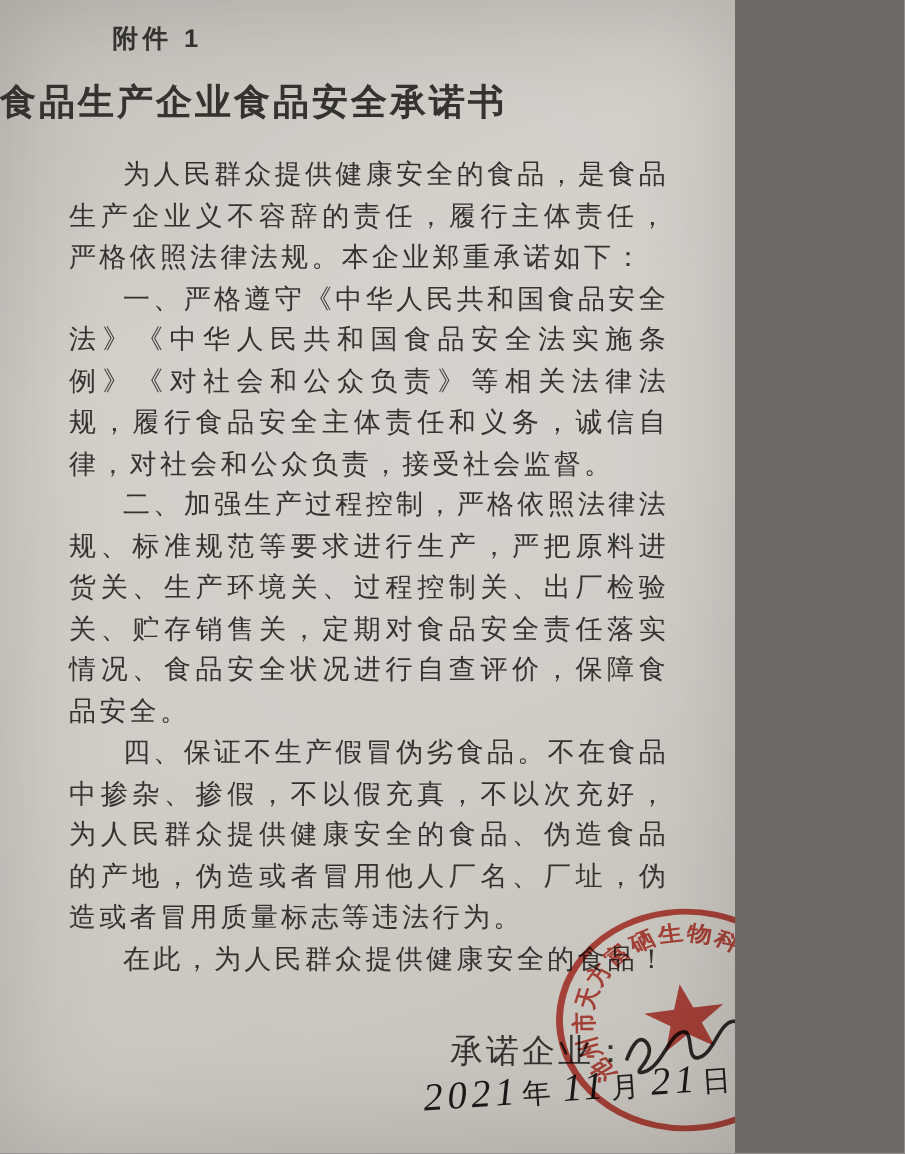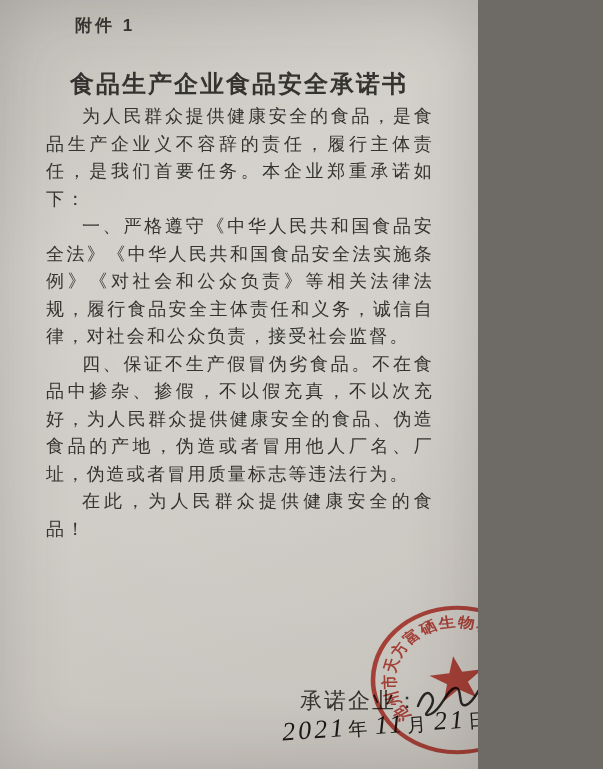--- a/index.html
+++ b/index.html
@@ -7,29 +7,29 @@
   .page{
     position:relative;
     width:478px;height:769px;
     overflow:hidden;
     background:
       radial-gradient(130% 100% at 62% 38%, rgba(255,255,255,.10), rgba(0,0,0,0) 60%),
       linear-gradient(155deg,#c2bfb9 0%,#d1cec8 28%,#cfccc6 55%,#c8c4be 85%,#c4c0ba 100%);
     box-shadow: inset 0 0 70px rgba(55,52,46,.20);
     font-family:"Liberation Serif","DejaVu Serif",serif;
     color:var(--ink,#34332f);
+    padding-left:12px;
   }
   .attachment{
     position:absolute;left:75px;top:14px;
     font-family:"Liberation Sans","DejaVu Sans",sans-serif;
     font-size:17px;font-weight:600;letter-spacing:3px;
   }
   .title{
-    position:absolute;left:0;right:0;top:52px;margin:16px;
-    text-align:center;
+    position:absolute;left:0;right:0;top:52px;margin:0;
     font-family:"Liberation Sans","DejaVu Sans",sans-serif;
     font-size:24px;font-weight:700;letter-spacing:2px;
   }
   .body{
     position:absolute;left:46px;right:44px;top:103px;
     font-size:18px;line-height:27.5px;
     letter-spacing:2.2px;
     text-align:justify;
   }
   .para{margin:0;text-indent:2em;}
@@ -67,22 +67,23 @@
 </head>
 <body>
 
 <div class="page">
 
   <div class="attachment">附件 1</div>
 
   <h1 class="title">食品生产企业食品安全承诺书</h1>
 
   <div class="body">
-      <p class="para">为人民群众提供健康安全的食品，是食品生产企业义不容辞的责任，履行主体责任，是我们首要任务。本企业郑重承诺如下：</p>
+      <p class="para">为人民群众提供健康安全的食品，是食品生产企业义不容辞的责任，履行主体责任，严格依照法律法规。本企业郑重承诺如下：</p>
       <p class="para">一、严格遵守《中华人民共和国食品安全法》《中华人民共和国食品安全法实施条例》《对社会和公众负责》等相关法律法规，履行食品安全主体责任和义务，诚信自律，对社会和公众负责，接受社会监督。</p>
+      <p class="para">二、加强生产过程控制，严格依照法律法规、标准规范等要求进行生产，严把原料进货关、生产环境关、过程控制关、出厂检验关、贮存销售关，定期对食品安全责任落实情况、食品安全状况进行自查评价，保障食品安全。</p>
       <p class="para">四、保证不生产假冒伪劣食品。不在食品中掺杂、掺假，不以假充真，不以次充好，为人民群众提供健康安全的食品、伪造食品的产地，伪造或者冒用他人厂名、厂址，伪造或者冒用质量标志等违法行为。</p>
       <p class="para">在此，为人民群众提供健康安全的食品！</p>
     </div>
 
   <span class="sign-label">承诺企业：</span>
 
   <svg class="signature" viewBox="0 0 150 82">
     <g fill="none" stroke="#1c1c1a" stroke-width="2.4" stroke-linecap="round" stroke-linejoin="round" opacity="0.9">
       <path d="M10 42 q 7 -18 13 -11 q 5 6 -3 16 q -5 6 3 3 c 11 -5 15 -24 24 -26 c 8 -2 2 20 11 17 c 10 -3 13 -22 22 -24 c 9 -2 4 18 13 15 c 11 -4 16 -18 25 -22 c 7 -3 12 -1 15 -6"></path>
       <path d="M118 17 c 3 -8 8 -6 10 1 c 2 7 6 3 8 -3 c 2 -6 6 -5 7 0"></path>

